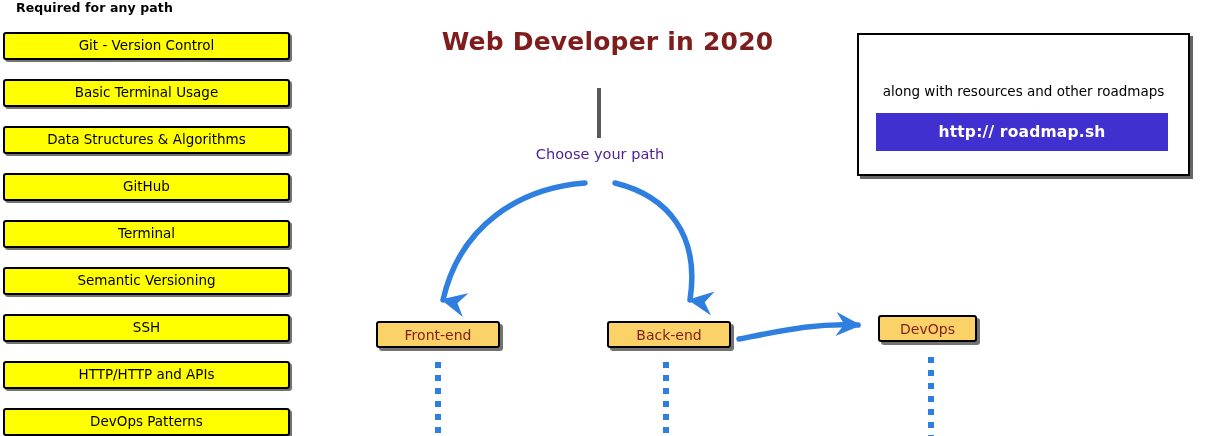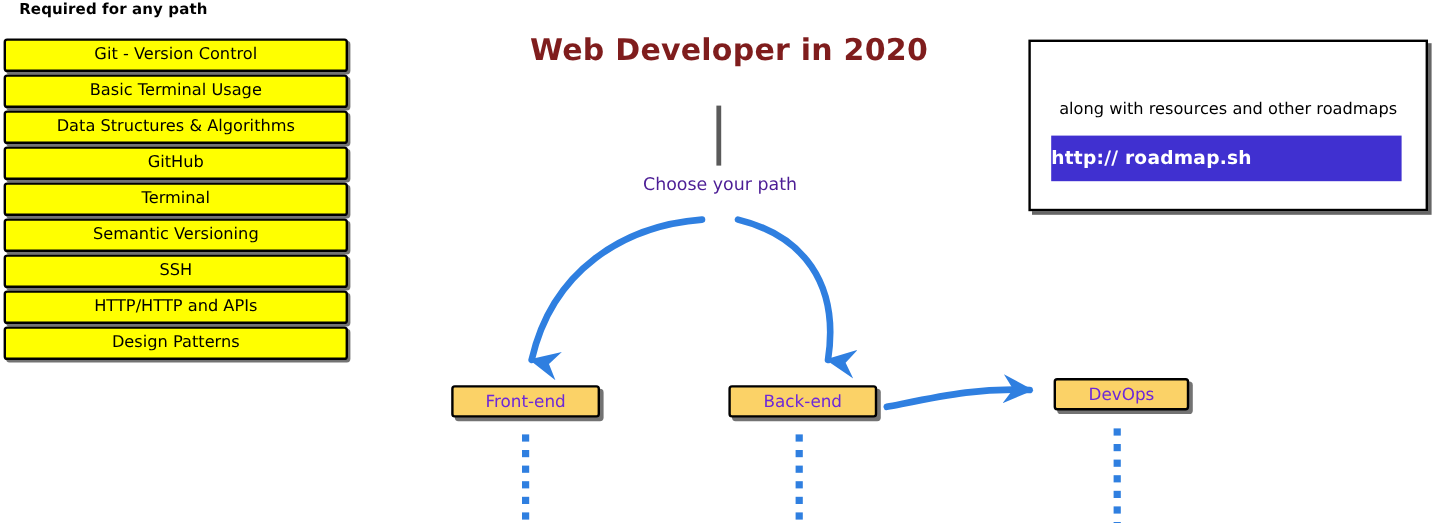--- a/index.html
+++ b/index.html
@@ -37,21 +37,21 @@
   }
   #required-list {
     position: absolute;
     left: 3px;
     top: 32px;
     width: 287px;
   }
   .req-item {
     position: relative;
     height: 28px;
-    margin-bottom: 2px;
+    margin-bottom: 19px;
     background: #FFFF00;
     border: 2.5px solid #000000;
     border-radius: 3px;
     box-shadow: 2px 2px 0 rgba(0,0,0,0.55);
     display: flex;
     align-items: center;
     justify-content: center;
     box-sizing: border-box;
   }
   .req-label {
@@ -111,27 +111,27 @@
     border: 2.5px solid #000000;
     border-radius: 3px;
     box-shadow: 3px 3px 0 rgba(0,0,0,0.55);
     display: flex;
     align-items: center;
     justify-content: center;
     box-sizing: border-box;
   }
   .path-node-label {
     font-size: 14px;
-    color: #6d28d9;
+    color: #7f1d1d;
     white-space: nowrap;
     line-height: 1;
   }
   #node-frontend { left: 376px; top: 321px; width: 124px; }
   #node-backend  { left: 607px; top: 321px; width: 124px; }
-  #node-devops   { left: 878px; top: 315px; width: 113px; }
+  #node-devops   { left: 878px; top: 315px; width: 99px; }
 
   
   .dots-column {
     position: absolute;
     width: 6px;
   }
   .dot {
     width: 6px;
     height: 6px;
     background: #2f7fe0;
@@ -166,20 +166,21 @@
   #promo-line-2 { top: 48px; }
   #promo-button {
     position: absolute;
     left: 17px;
     top: 78px;
     width: 292px;
     height: 38px;
     background: #4030D0;
     display: flex;
     align-items: center;
+    justify-content: center;
     cursor: pointer;
   }
   #promo-button-label {
     font-size: 15.5px;
     font-weight: bold;
     color: #ffffff;
     white-space: nowrap;
     letter-spacing: 0.2px;
   }
 </style>
@@ -207,21 +208,21 @@
     <div class="req-item">
       <span class="req-label">Semantic Versioning</span>
     </div>
     <div class="req-item">
       <span class="req-label">SSH</span>
     </div>
     <div class="req-item">
       <span class="req-label">HTTP/HTTP and APIs</span>
     </div>
     <div class="req-item">
-      <span class="req-label">Design Patterns</span>
+      <span class="req-label">DevOps Patterns</span>
     </div>
   </div>
 </div>
 
 <div id="roadmap-title">Web Developer in 2020</div>
 <div id="trunk-line"></div>
 <div id="choose-path-label">Choose your path</div>
 
 <svg id="branch-svg" viewBox="0 0 1207 436" xmlns="http://www.w3.org/2000/svg">
   <defs>

